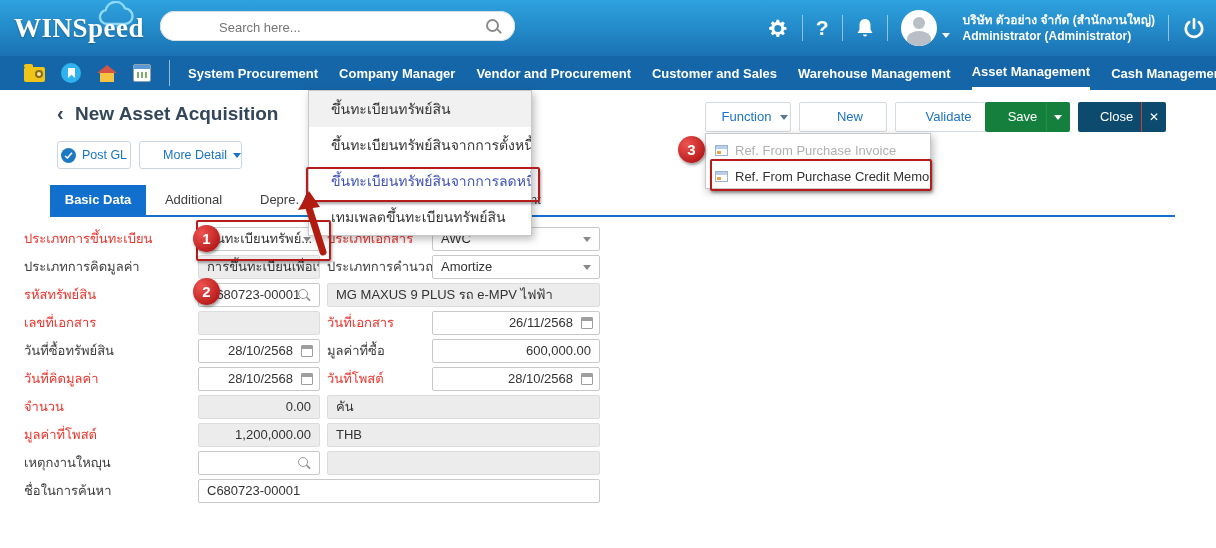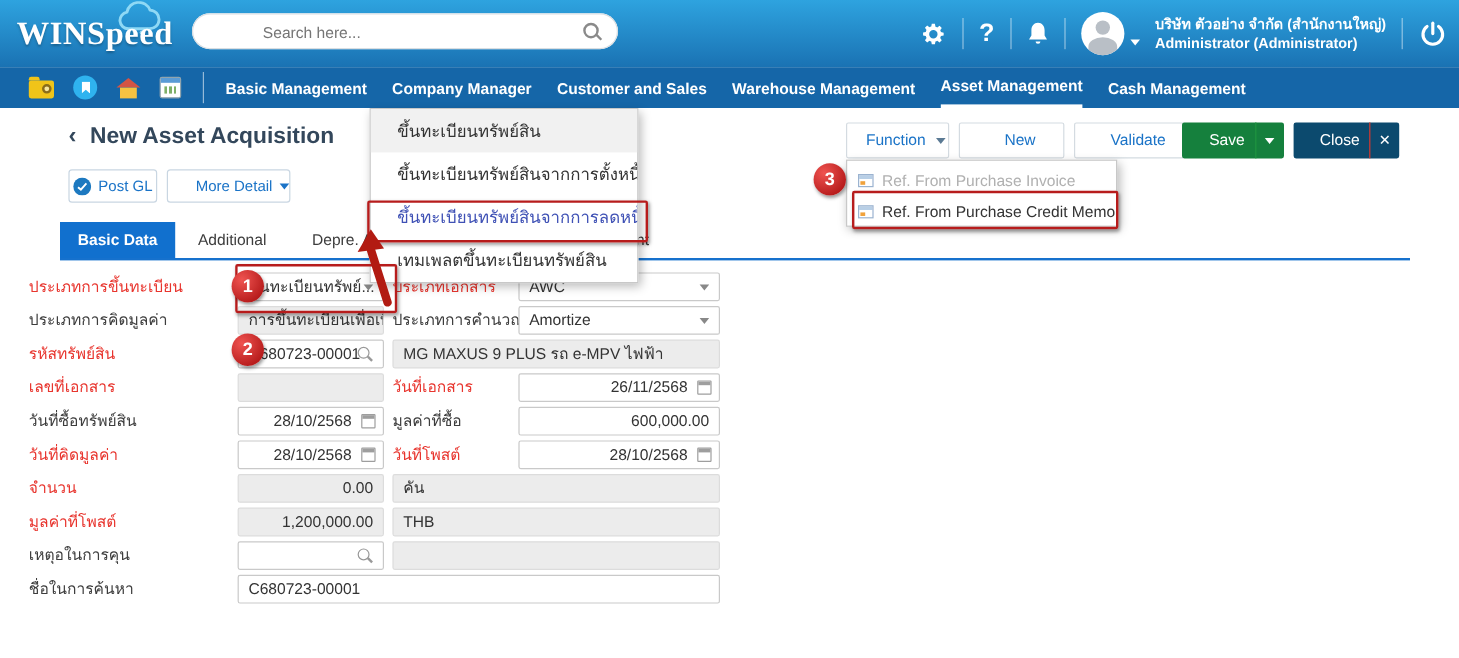--- a/index.html
+++ b/index.html
@@ -182,22 +182,23 @@
 
   <div class="menubar">
     <div class="mb-icons">
       <span class="ic-folder"></span>
       <span class="ic-bm"></span>
       <span class="ic-home"></span>
       <span class="ic-cal"></span>
     </div>
     <div class="mb-sep"></div>
     <div class="menunav">
-        <div class="mitem">Basic Management</div>
+        <div class="mitem">System Procurement</div>
         <div class="mitem">Company Manager</div>
+        <div class="mitem">Vendor and Procurement</div>
         <div class="mitem">Customer and Sales</div>
         <div class="mitem">Warehouse Management</div>
         <div class="mitem active">Asset Management</div>
         <div class="mitem">Cash Management</div>
       </div>
   </div>
 
   <div class="backchev">‹</div>
   <div class="page-title">New Asset Acquisition</div>
 
@@ -258,21 +259,21 @@
       <div class="flabel red" style="top:367px">วันที่คิดมูลค่า</div>
       <div class="field f-date" style="left:198px;top:367px;width:122px"><span class="fval">28/10/2568</span><span class="icon-cal2"></span></div>
       <div class="flabel red" style="top:367px;left:327px">วันที่โพสต์</div>
       <div class="field f-date" style="left:432px;top:367px;width:168px"><span class="fval">28/10/2568</span><span class="icon-cal2"></span></div>
       <div class="flabel red" style="top:395px">จำนวน</div>
       <div class="field f-readonly_num" style="left:198px;top:395px;width:122px"><span class="fval">0.00</span></div>
       <div class="field f-readonly" style="left:327px;top:395px;width:273px"><span class="fval">คัน</span></div>
       <div class="flabel red" style="top:423px">มูลค่าที่โพสต์</div>
       <div class="field f-readonly_num" style="left:198px;top:423px;width:122px"><span class="fval">1,200,000.00</span></div>
       <div class="field f-readonly" style="left:327px;top:423px;width:273px"><span class="fval">THB</span></div>
-      <div class="flabel" style="top:451px">เหตุอในการคุน</div>
+      <div class="flabel" style="top:451px">เหตุกงานใหญุน</div>
       <div class="field f-search" style="left:198px;top:451px;width:122px"><span class="fval"></span><span class="icon-search"></span></div>
       <div class="field f-readonly" style="left:327px;top:451px;width:273px"><span class="fval"></span></div>
       <div class="flabel" style="top:479px">ชื่อในการค้นหา</div>
       <div class="field f-input" style="left:198px;top:479px;width:402px"><span class="fval">C680723-00001</span></div>
     </div>
 
   <div class="asset-menu" id="asset-menu">
       <div class="amitem hover">ขึ้นทะเบียนทรัพย์สิน</div>
       <div class="amitem">ขึ้นทะเบียนทรัพย์สินจากการตั้งหนี้</div>
       <div class="amitem highlighted">ขึ้นทะเบียนทรัพย์สินจากการลดหนี้</div>

